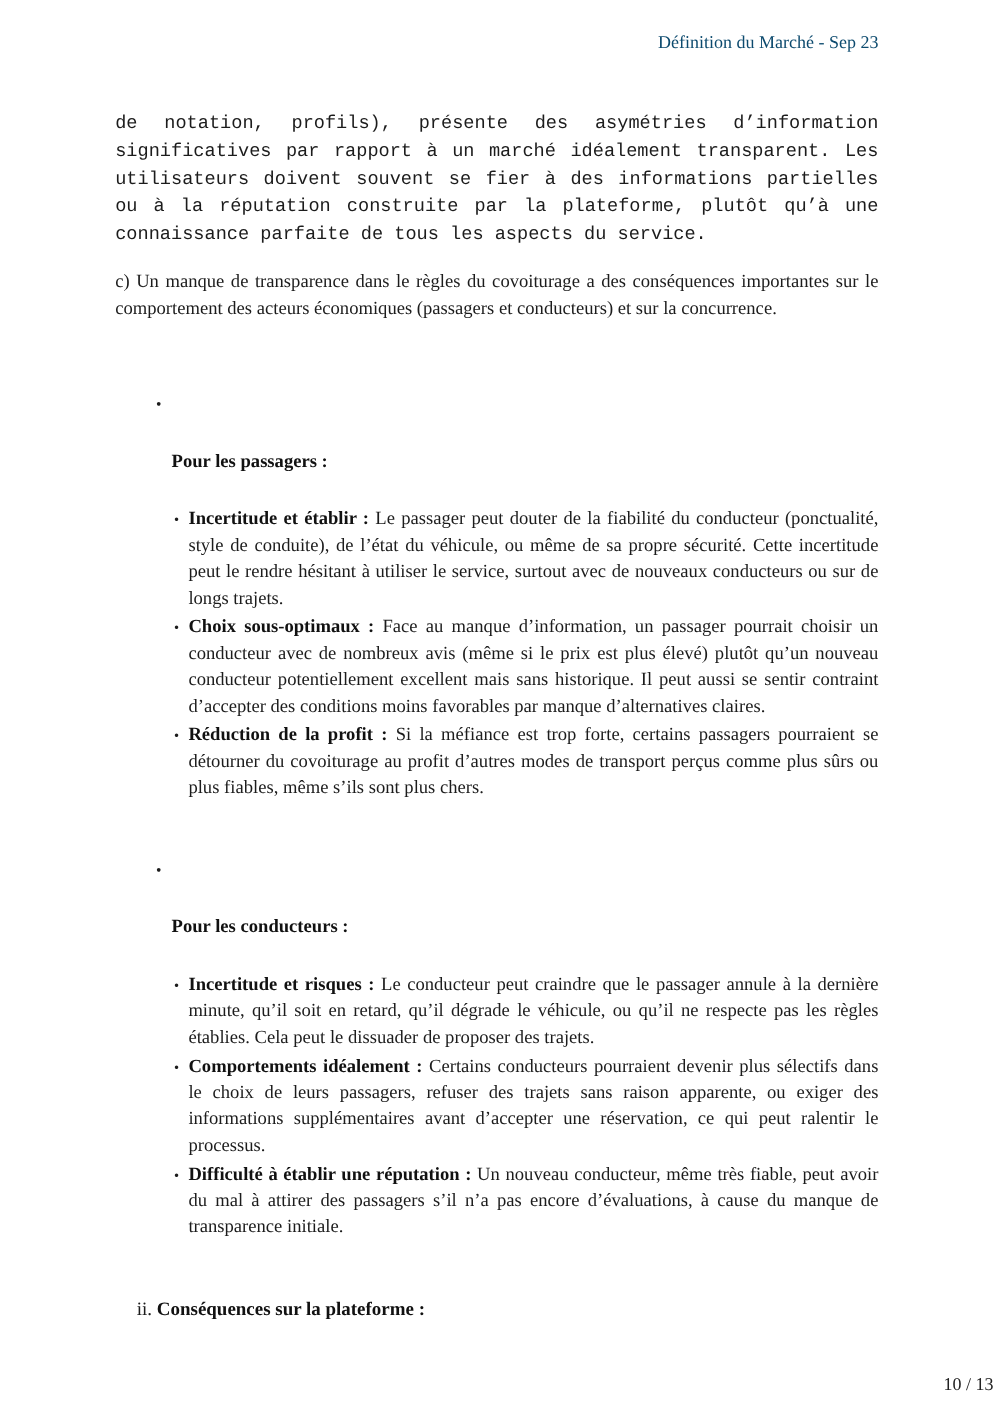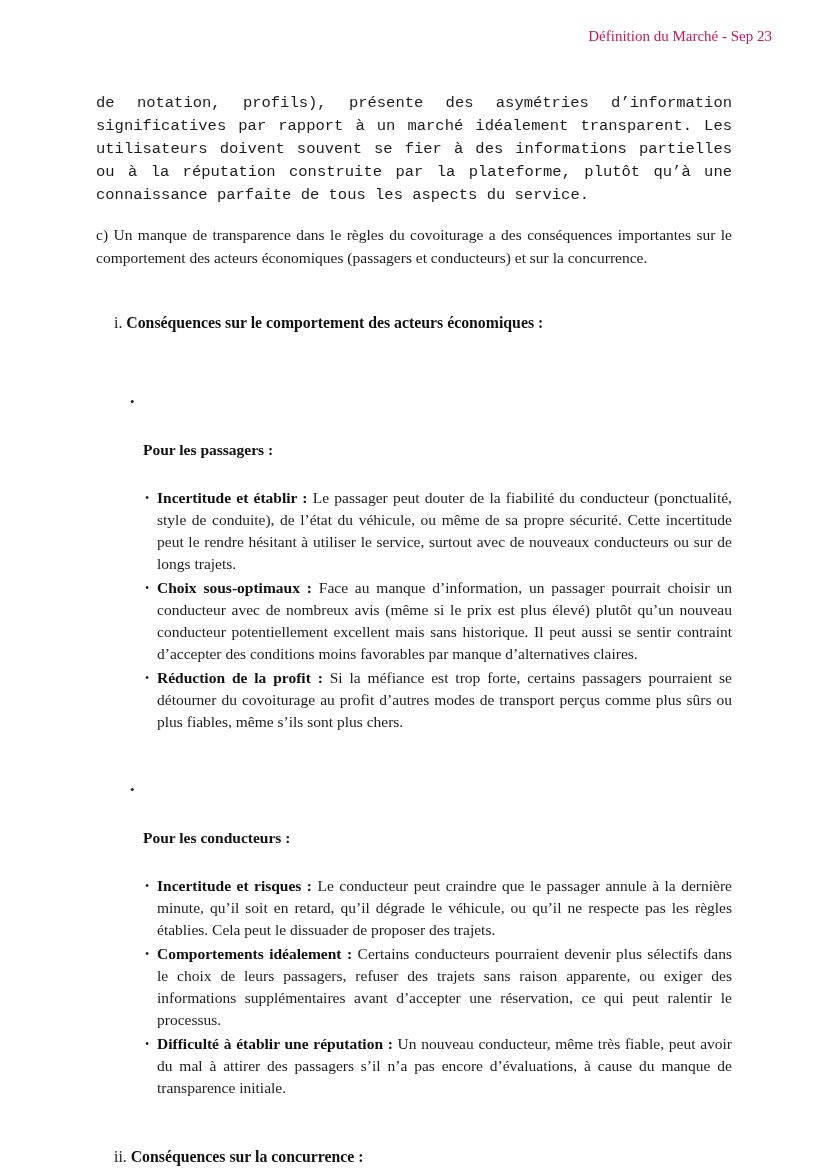--- a/index.html
+++ b/index.html
@@ -13,24 +13,24 @@
     height: 1171px;
     background: #ffffff;
     font-family: "Liberation Serif", "DejaVu Serif", serif;
     color: #1c1c1c;
     font-size: 15.5px;
     overflow: hidden;
     box-sizing: border-box;
   }
   .running-header {
     padding-top: 27px;
-    padding-right: 56px;
+    padding-right: 96px;
     text-align: right;
     font-size: 15px;
-    color: #be185d;
+    color: #0c4a6e;
     line-height: 18px;
   }
   .content {
     margin: 0 96px;
   }
   .para {
     text-align: justify;
     line-height: 23px;
   }
   .para-1 { margin-top: 47px; font-family: Liberation Mono, monospace; }
@@ -104,21 +104,20 @@
 <div class="page">
 
   <div class="running-header">Définition du Marché - Sep 23</div>
 
   <div class="content">
 
     <p class="para para-1">de notation, profils), présente des asymétries d’information significatives par rapport à un marché idéalement transparent. Les utilisateurs doivent souvent se fier à des informations partielles ou à la réputation construite par la plateforme, plutôt qu’à une connaissance parfaite de tous les aspects du service.</p>
 
     <p class="para para-2">c) Un manque de transparence dans le règles du covoiturage a des conséquences importantes sur le comportement des acteurs économiques (passagers et conducteurs) et sur la concurrence.</p>
 
-    <div class="section-heading section-1"><span class="numeral">i.</span> <span class="title">Conséquences sur le comportement des acteurs économiques :</span></div>
 
     <div class="bullet-heading">
       <span class="marker">•</span>
       <span class="text">Pour les passagers :</span>
     </div>
 
     <div class="sub-list">
       <div class="sub-list-item">
         <span class="marker">•</span>
         <span class="text"><span class="term">Incertitude et établir :</span><span> Le passager peut douter de la fiabilité du conducteur (ponctualité, style de conduite), de l’état du véhicule, ou même de sa propre sécurité. Cette incertitude peut le rendre hésitant à utiliser le service, surtout avec de nouveaux conducteurs ou sur de longs trajets.</span></span>
@@ -146,19 +145,19 @@
       <div class="sub-list-item">
         <span class="marker">•</span>
         <span class="text"><span class="term">Comportements idéalement :</span><span> Certains conducteurs pourraient devenir plus sélectifs dans le choix de leurs passagers, refuser des trajets sans raison apparente, ou exiger des informations supplémentaires avant d’accepter une réservation, ce qui peut ralentir le processus.</span></span>
       </div>
       <div class="sub-list-item">
         <span class="marker">•</span>
         <span class="text"><span class="term">Difficulté à établir une réputation :</span><span> Un nouveau conducteur, même très fiable, peut avoir du mal à attirer des passagers s’il n’a pas encore d’évaluations, à cause du manque de transparence initiale.</span></span>
       </div>
     </div>
 
-    <div class="section-heading section-2"><span class="numeral">ii.</span> <span class="title">Conséquences sur la concurrence :</span></div>
+    <div class="section-heading section-2"><span class="numeral">ii.</span> <span class="title">Conséquences sur la plateforme :</span></div>
 
   </div>
 
   <div class="page-footer">10 / 13</div>
 
 </div>
 
 </body></html>

